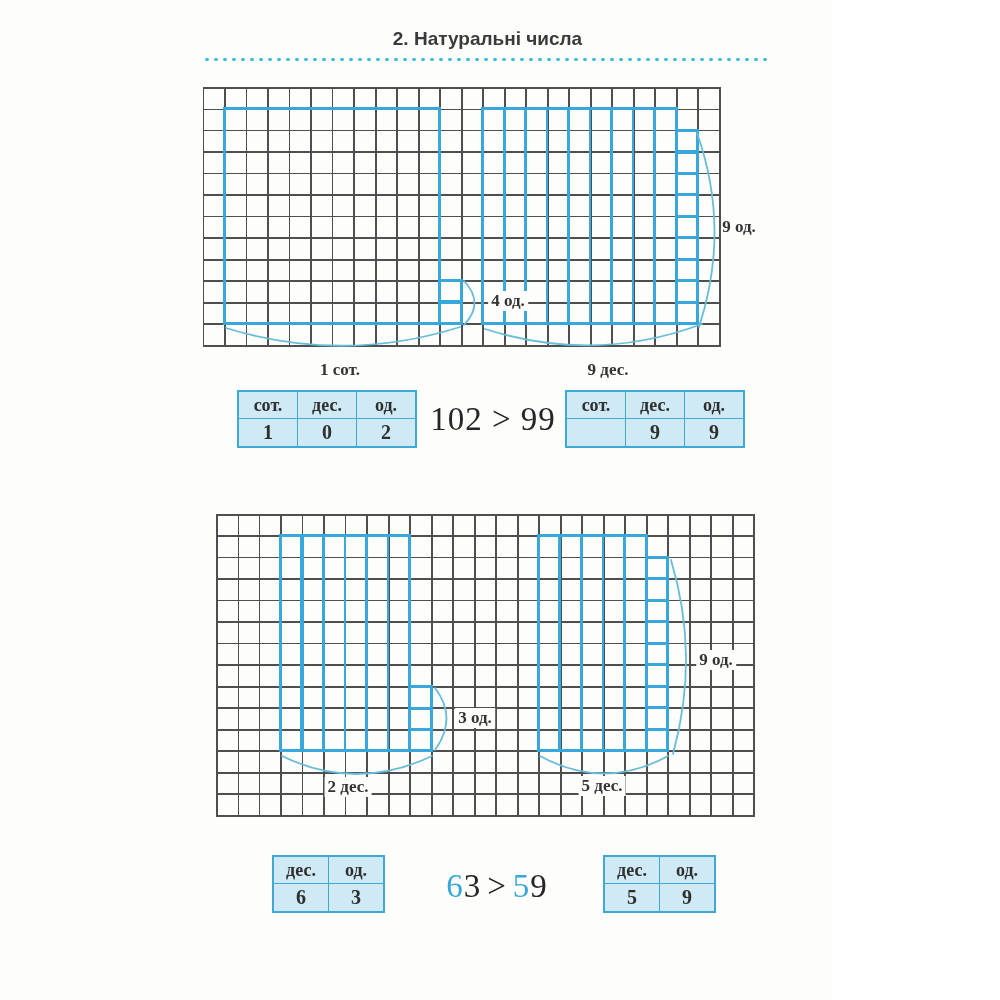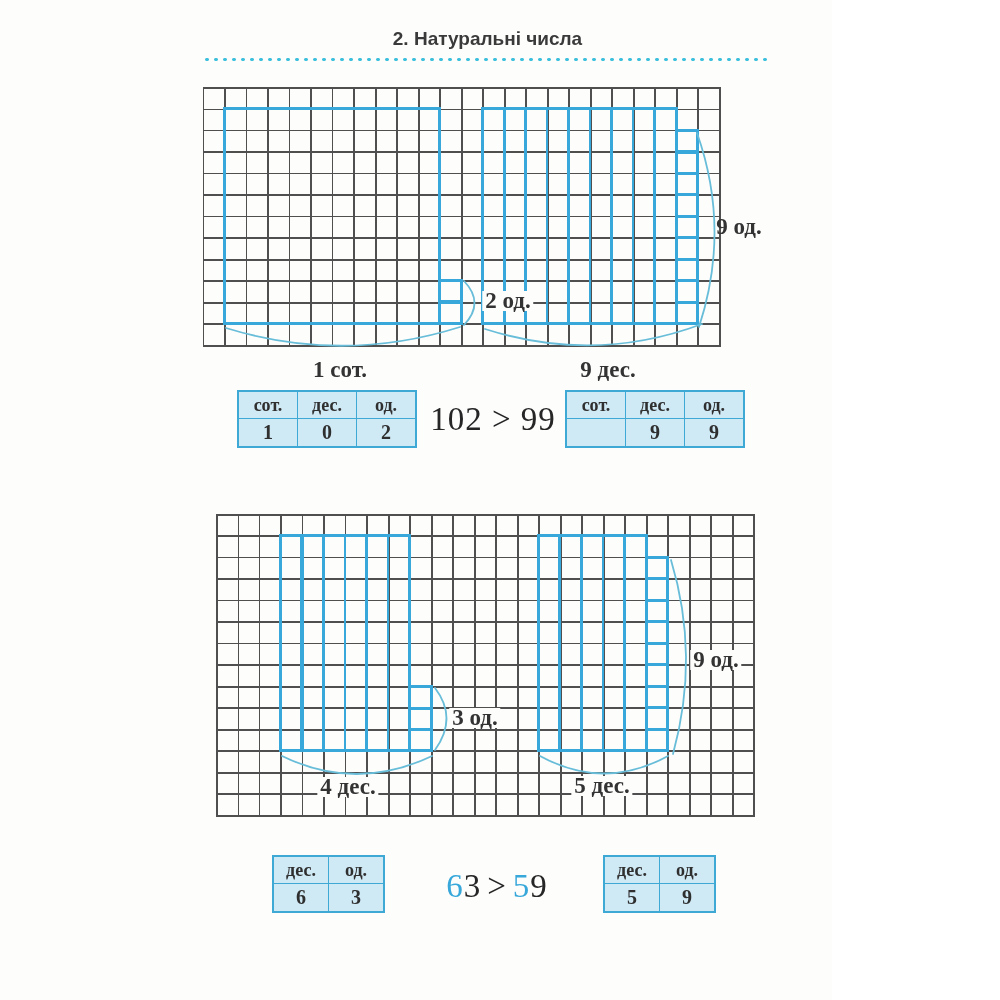--- a/index.html
+++ b/index.html
@@ -48,21 +48,21 @@
   #t60  {left:63px;top:20px;width:132px;height:218px;}
   #u3   {left:192px;top:170.5px;width:24.5px;height:67.5px;}
   #t50  {left:321px;top:20px;width:110.5px;height:218px;}
   #u9b  {left:428.5px;top:41.5px;width:24.5px;height:196.5px;}
   
   svg.braces{position:absolute;overflow:visible;pointer-events:none;}
   svg.braces path{fill:none;stroke:var(--brace);stroke-width:1.8;stroke-linecap:round;}
   
   .dlabel{
     position:absolute;transform:translate(-50%,-50%);
-    font-size:23px;font-weight:600;color:#333;background:#fdfdfc;
+    font-size:17px;font-weight:600;color:#333;background:#fdfdfc;
     padding:0 3px;white-space:nowrap;line-height:20px;
   }
   
   table.pv{
     position:absolute;border-collapse:collapse;background:var(--tfill);
     border:2px solid var(--tborder);
   }
   table.pv td{
     border:1.5px solid var(--tborder);text-align:center;vertical-align:middle;
     font-weight:bold;color:#2f2f2f;padding:0;
@@ -105,21 +105,21 @@
     <div class="shape vstrips" id="t90"></div>
     <div class="shape hcells" id="u9a"></div>
   </div>
   <svg class="braces" style="left:203px;top:87px;" width="580" height="300">
     <path d="M 23 241 Q 140 277 257 240"></path>
     <path d="M 261 194 Q 282 216 261 238"></path>
     <path d="M 282 242 Q 392 277 499 237"></path>
     <path d="M 494 46 Q 528 142 496 240"></path>
   </svg>
   <div class="dlabel" style="left:340px;top:370px;background:transparent;">1 сот.</div>
-  <div class="dlabel" style="left:508px;top:301px;">2 од.</div>
+  <div class="dlabel" style="left:508px;top:301px;">4 од.</div>
   <div class="dlabel" style="left:608px;top:370px;background:transparent;">9 дес.</div>
   <div class="dlabel" style="left:739px;top:227px;background:transparent;">9 од.</div>
 
   <table class="pv w3" style="left:237px;top:390px;">
     <tbody>
         <tr class="hdr">
       <td>сот.</td>
       <td>дес.</td>
       <td>од.</td>
     </tr>
@@ -151,21 +151,21 @@
     <div class="shape hcells" id="u3"></div>
     <div class="shape vstrips" id="t50"></div>
     <div class="shape hcells" id="u9b"></div>
   </div>
   <svg class="braces" style="left:216px;top:514px;" width="560" height="330">
     <path d="M 66 242 Q 140 278 216 242"></path>
     <path d="M 219 174 Q 242 204 219 236"></path>
     <path d="M 324 242 Q 388 277 452 242"></path>
     <path d="M 455 46 Q 484 142 457 240"></path>
   </svg>
-  <div class="dlabel" style="left:348px;top:787px;">4 дес.</div>
+  <div class="dlabel" style="left:348px;top:787px;">2 дес.</div>
   <div class="dlabel" style="left:475px;top:718px;">3 од.</div>
   <div class="dlabel" style="left:602px;top:786px;">5 дес.</div>
   <div class="dlabel" style="left:716px;top:660px;">9 од.</div>
 
   <table class="pv w2" style="left:272px;top:855px;">
     <tbody>
         <tr class="hdr">
       <td>дес.</td>
       <td>од.</td>
     </tr>

